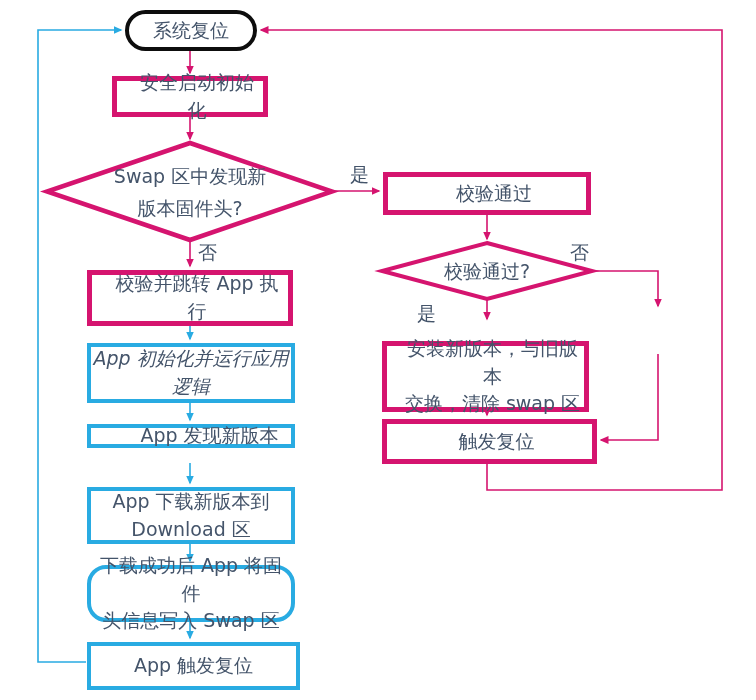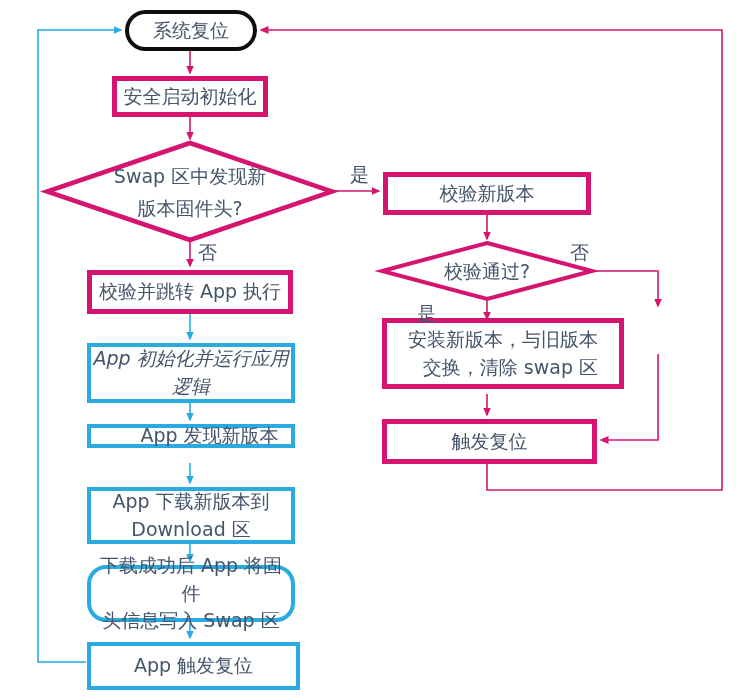--- a/index.html
+++ b/index.html
@@ -8,21 +8,21 @@
     font-family:"DejaVu Sans","Liberation Sans",sans-serif;
     color:#44546A; font-size:19px; overflow:hidden;
   }
   #wires { position:absolute; left:0; top:0; width:756px; height:700px; }
   .node {
     position:absolute; box-sizing:border-box; background:#ffffff;
     display:flex; align-items:center; justify-content:center;
     text-align:center; white-space:pre-line; line-height:1.45;
     color:#44546A; z-index:2;
   }
-  .pink { border:5px solid #D5146F; }
+  .pink { border:5px solid #D5146F;padding-left:14px; }
   .blue { border:4px solid #29ABE2; }
   .stadium { border:4px solid #0d0d0d; border-radius:23px; }
   .diamond-label {
     position:absolute; display:flex; align-items:center; justify-content:center;
     text-align:center; white-space:pre-line; line-height:1.7; z-index:2;
     background:transparent;
   }
   .edge-label { position:absolute; z-index:3; background:transparent; }
 </style>
 </head>
@@ -62,40 +62,40 @@
     <polygon points="487,243 592,271 487,299 382,271" fill="#ffffff" stroke="#D5146F" stroke-width="4"></polygon>
   </svg>
 
   <div class="node stadium" style="left:125px; top:10px; width:132px; height:41px;">系统复位</div>
 
   <div class="node pink" style="left:112px; top:76px; width:156px; height:41px;">安全启动初始化</div>
 
   <div class="diamond-label" style="left:90px; top:150px; width:200px; height:84px;">Swap 区中发现新
 版本固件头?</div>
 
-  <div class="node pink" style="left:87px; top:270px; width:206px; height:44px;">校验并跳转 App 执行</div>
+  <div class="node pink" style="left:87px; top:270px; width:206px; height:56px;">校验并跳转 App 执行</div>
 
   <div class="node blue" style="left:87px; top:343px; width:208px; height:60px;font-style:italic;">App 初始化并运行应用
 逻辑</div>
 
   <div class="node blue" style="left:87px; top:424px; width:208px; height:24px;padding-left:37px;">App 发现新版本</div>
 
   <div class="node blue" style="left:87px; top:487px; width:208px; height:57px;">App 下载新版本到
 Download 区</div>
 
   <div class="node blue" style="left:87px; top:565px; width:208px; height:57px;border-radius:19px;">下载成功后 App 将固件
 头信息写入 Swap 区</div>
 
   <div class="node blue" style="left:87px; top:642px; width:213px; height:48px;">App 触发复位</div>
 
-  <div class="node pink" style="left:383px; top:172px; width:208px; height:43px;">校验新版本</div>
+  <div class="node pink" style="left:383px; top:172px; width:208px; height:43px;">校验通过</div>
 
   <div class="diamond-label" style="left:407px; top:256px; width:160px; height:30px;">校验通过?</div>
 
-  <div class="node pink" style="left:382px; top:318px; width:242px; height:71px;text-align:right;">安装新版本，与旧版本
+  <div class="node pink" style="left:382px; top:341px; width:207px; height:71px;">安装新版本，与旧版本
 交换，清除 swap 区</div>
 
 
   <div class="node pink" style="left:382px; top:419px; width:215px; height:45px;">触发复位</div>
 
   <div class="edge-label" style="left:350px; top:162px;">是</div>
 
   <div class="edge-label" style="left:198px; top:240px;">否</div>
 
   <div class="edge-label" style="left:570px; top:240px;">否</div>

